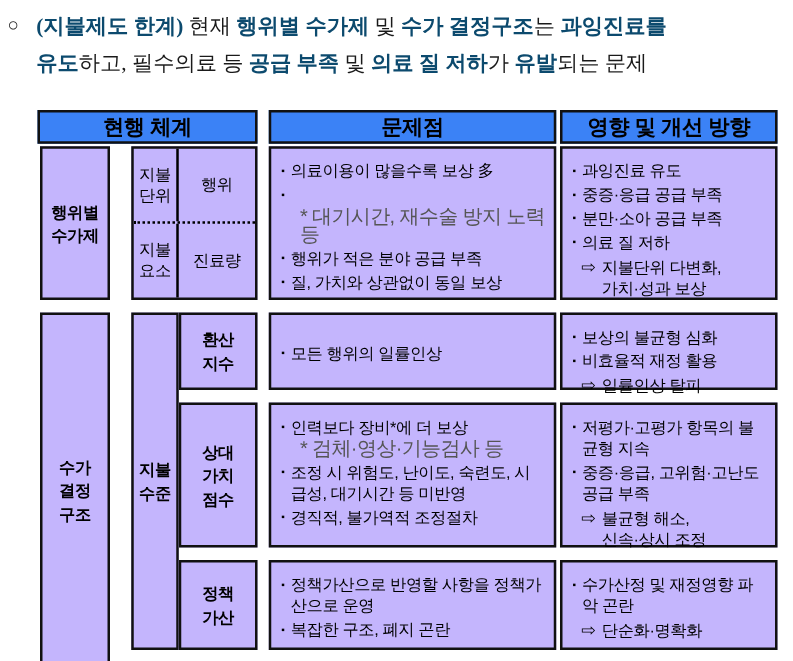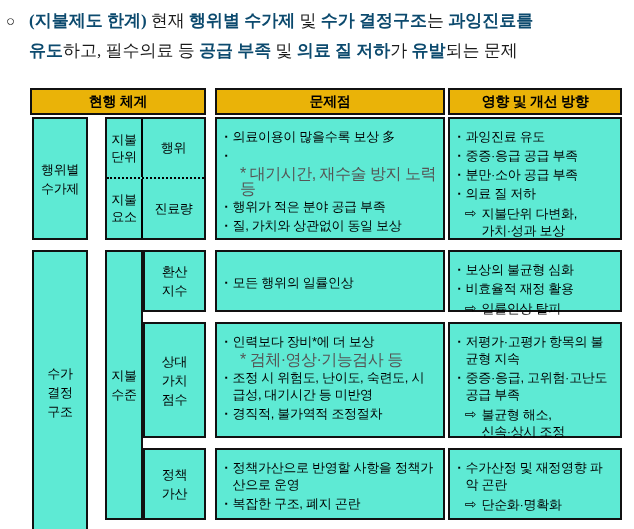--- a/index.html
+++ b/index.html
@@ -13,30 +13,30 @@
   .intro {
     position:absolute; left:6px; top:6px; width:624px;
     font-family:"Liberation Serif","DejaVu Serif",serif;
     font-size:17px; line-height:30px; color:#1a1a1a;
   }
   .marker { position:absolute; left:0; top:0; font-size:15px; }
   .intro-text { padding-left:23px; }
   .seg.b { font-weight:700; color:#0c4a6e; }
   
   .box {
-    position:absolute; border:2px solid #111; background:#5eead4;
+    position:absolute; border:2px solid #111; background:#c4b5fd;
     font-size:13px; letter-spacing:-0.3px;
   }
   .hdr {
-    background:#eab308; font-weight:700; font-size:14px;
+    background:#3b82f6; font-weight:700; font-size:17px;
     display:flex; align-items:center; justify-content:center; text-align:center;
   }
   .cat {
     display:flex; align-items:center; justify-content:center;
-    text-align:center; white-space:pre-line; line-height:19px;
+    text-align:center; white-space:pre-line; line-height:19px;font-weight:bold;
   }
   
   .unit-row { display:flex; height:50%; }
   .unit-row.dotted { border-bottom:2px dotted #000; }
   .ucell {
     display:flex; align-items:center; justify-content:center;
     text-align:center; white-space:pre-line; line-height:17px;
   }
   .ucell.key { width:36px; border-right:2px solid #000; }
   .ucell.val { flex:1; }

